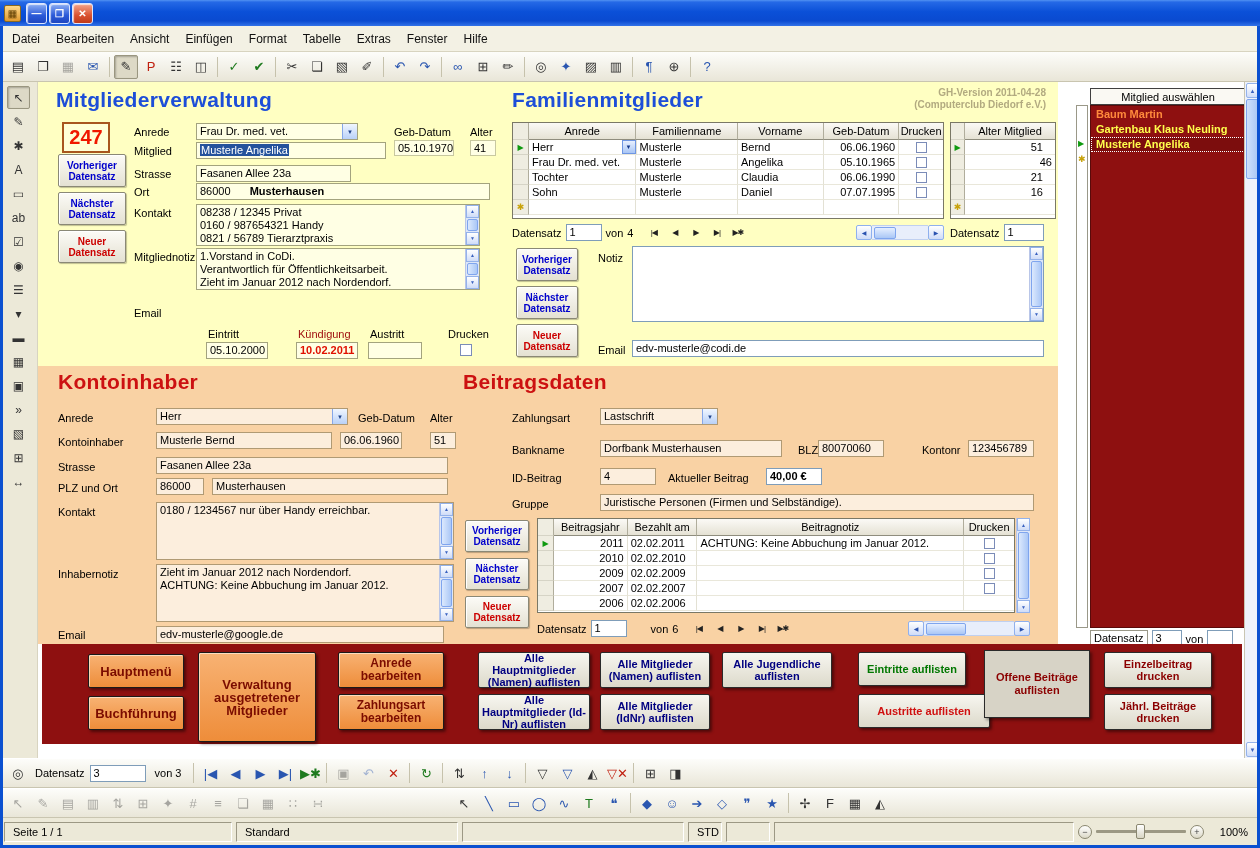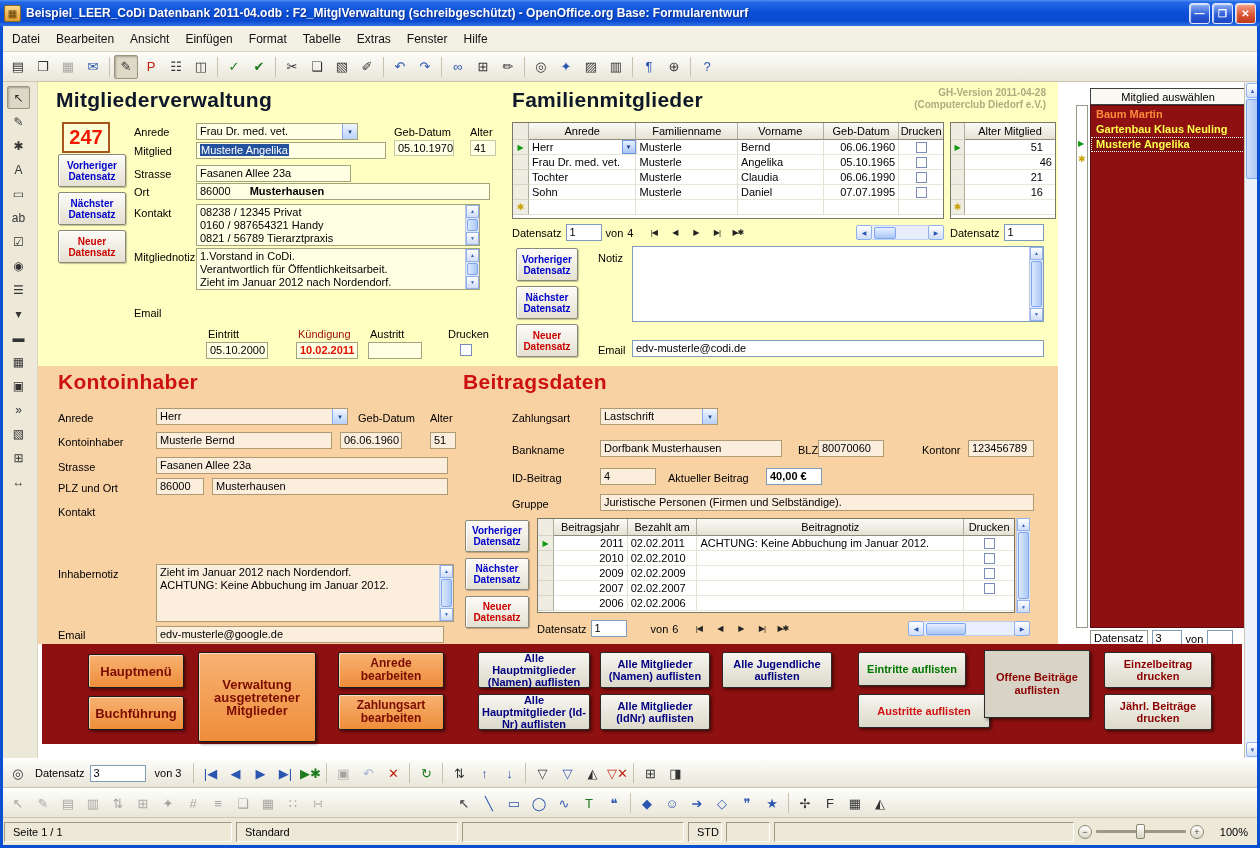--- a/index.html
+++ b/index.html
@@ -21,21 +21,21 @@
 .sep{width:1px;height:20px;background:#c6c2ac;margin:0 3px;flex:none}
 .workspace{position:absolute;left:0;top:82px;right:0;height:676px;background:#ece9d8}
 .ctrlstrip{position:absolute;left:0;top:0;bottom:0;width:38px;display:flex;flex-direction:column;align-items:center;padding-top:4px;gap:1px;border-right:1px solid #d8d4c0}
 .canvas{position:absolute;left:38px;top:0;right:16px;bottom:0;background:#fff;overflow:hidden}
 .appscroll{position:absolute;right:0;top:0;bottom:0;width:16px;background:#eef2fb;border-left:1px solid #c9c5b2}
 .sbtn{position:absolute;left:1px;right:1px;height:15px;background:linear-gradient(#fff,#cfdcf8);border:1px solid #94b2ea;border-radius:2px;color:#3a62c0;font-size:6px;display:flex;align-items:center;justify-content:center}
 .sthumbv{position:absolute;left:1px;right:1px;top:17px;height:80px;background:linear-gradient(90deg,#cfe0fb,#a9c6f5);border:1px solid #7fa5ee;border-radius:2px}
 .sec-yellow{position:absolute;left:0;top:0;width:1020px;height:284px;background:#ffffc2}
 .sec-peach{position:absolute;left:0;top:284px;width:1020px;height:278px;background:#f9d2a4}
 .sec-red{position:absolute;left:4px;top:562px;width:1200px;height:100px;background:#8e1010}
-.h1-blue{position:absolute;font-size:21px;font-weight:bold;color:#0f172a;letter-spacing:.3px;white-space:nowrap}
+.h1-blue{position:absolute;font-size:21px;font-weight:bold;color:#1d4ed8;letter-spacing:.3px;white-space:nowrap}
 .h1-red{position:absolute;font-size:21px;font-weight:bold;color:#cc1111;letter-spacing:.3px;white-space:nowrap}
 .lbl{position:absolute;font-size:11px;color:#000;white-space:nowrap}
 .lbl.red{color:#a01010}
 .fld{position:absolute;background:#ffffe4;border:1px solid #a3a37e;font-size:11px;padding:1px 3px;white-space:nowrap;overflow:hidden;height:17px}
 .fldp{background:#fceedd;border-color:#b09a74}
 .fldw{background:#fff;border-color:#7f9db9}
 .bold{font-weight:bold}
 .redtxt{color:#e01000}
 .ta{height:auto;line-height:13px;padding-right:16px}
 .ddbtn{position:absolute;right:0;top:0;bottom:0;width:15px;background:linear-gradient(#f0f6ff,#b9d1f8);border-left:1px solid #86a7e8;color:#20448c;font-size:6px;display:flex;align-items:center;justify-content:center}
@@ -84,21 +84,20 @@
 .zoombtn{width:14px;height:14px;border-radius:7px;border:1px solid #8a8770;background:linear-gradient(#fff,#dcd9c8);font-size:9px;display:flex;align-items:center;justify-content:center;color:#444;flex:none}
 .ztrack{width:90px;height:3px;background:#9c9884;position:relative;border-radius:1px;flex:none}
 .ztick{position:absolute;left:44px;top:-4px;width:2px;height:5px;background:#9c9884}
 .zthumb{position:absolute;left:40px;top:-6px;width:9px;height:15px;background:linear-gradient(#fff,#d8d5c4);border:1px solid #8a8770;border-radius:2px}
 </style>
 </head>
 <body>
 
 <div class="titlebar">
   <span class="appico">▦</span>
-  <span class="wtitle">Beispiel_LEER_CoDi Datenbank 2011-04.odb : F2_MitglVerwaltung (schreibgeschützt) - OpenOffice.org Base: Formularentwurf</span>
   <span class="wbtns">
     <span class="wbtn">—</span>
     <span class="wbtn">❐</span>
     <span class="wbtn close">✕</span>
   </span>
 </div>
 
 <div class="menubar">
   <span class="menu-item">Datei</span>
   <span class="menu-item">Bearbeiten</span>
@@ -400,20 +399,28 @@
       <div class="fld fldp" style="left:392px;top:66px;width:26px">51</div>
 
       <div class="lbl" style="left:20px;top:95px">Strasse</div>
       <div class="fld fldp" style="left:118px;top:91px;width:292px">Fasanen Allee 23a</div>
 
       <div class="lbl" style="left:20px;top:116px">PLZ und Ort</div>
       <div class="fld fldp" style="left:118px;top:112px;width:48px">86000</div>
       <div class="fld fldp" style="left:174px;top:112px;width:236px">Musterhausen</div>
 
       <div class="lbl" style="left:20px;top:140px">Kontakt</div>
+      <div class="fld fldp ta" style="left:118px;top:136px;width:298px;height:58px">
+        <div>0180 / 1234567 nur über Handy erreichbar.</div>
+        <span class="tascroll">
+            <span class="sarr">▲</span>
+            <span class="sthumb"></span>
+            <span class="sarr">▼</span>
+          </span>
+      </div>
 
       <div class="lbl" style="left:20px;top:202px">Inhabernotiz</div>
       <div class="fld fldp ta" style="left:118px;top:198px;width:298px;height:58px">
         <div>Zieht im Januar 2012 nach Nordendorf.</div>
         <div>ACHTUNG: Keine Abbuchung im Januar 2012.</div>
         <span class="tascroll">
             <span class="sarr">▲</span>
             <span class="sthumb"></span>
             <span class="sarr">▼</span>
           </span>

